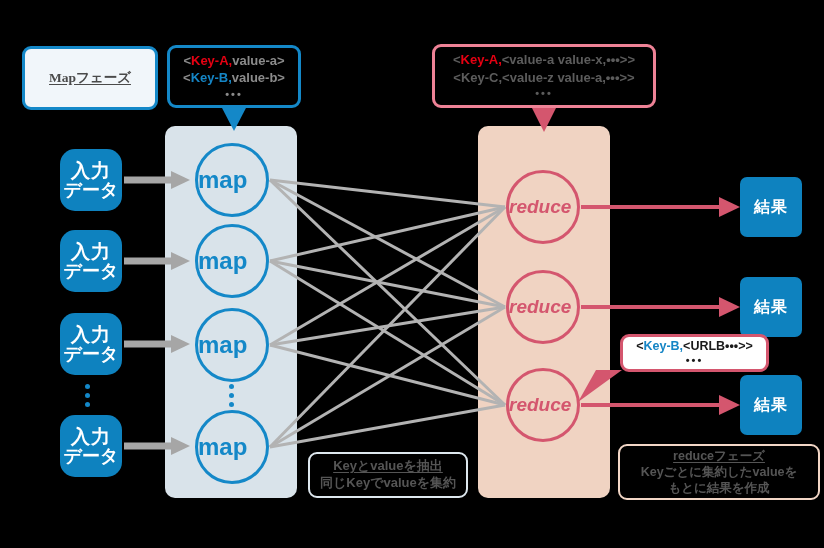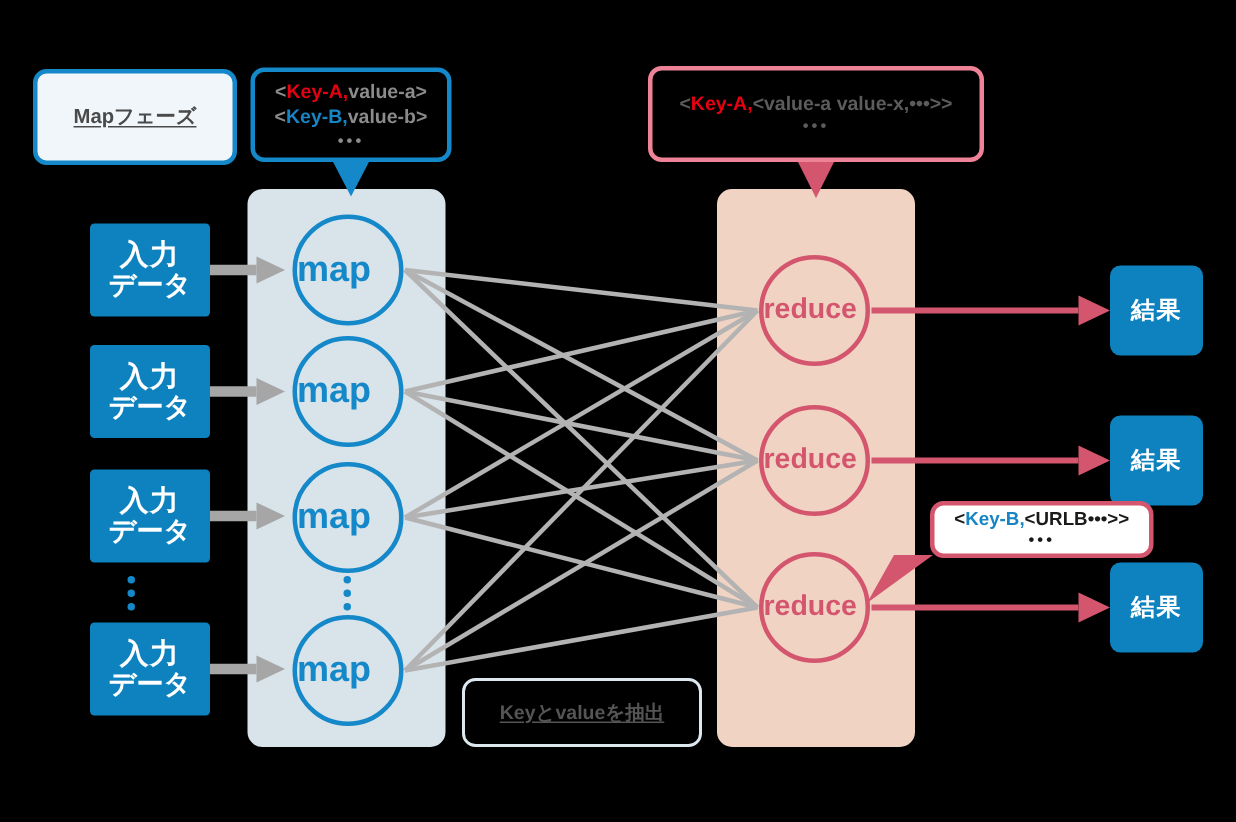--- a/index.html
+++ b/index.html
@@ -34,45 +34,45 @@
   .link{stroke:#b3b3b3;stroke-width:3;}
   .in-arrow-shaft{stroke:var(--gray-arrow);stroke-width:7;}
   .in-arrow-head{fill:var(--gray-arrow);}
   .out-arrow-shaft{stroke:var(--pink);stroke-width:4;}
   .out-arrow-head{fill:var(--pink);}
   .tri-blue{fill:var(--blue-border);}
   .tri-pink{fill:var(--pink);}
 
   
   .node{position:absolute;z-index:3;display:flex;flex-direction:column;align-items:center;justify-content:center;font-weight:bold;text-align:center;}
-  .input-node{left:60px;width:80px;height:62px;background:var(--blue);border-radius:3px;color:var(--white-text);line-height:1.05;}
+  .input-node{left:60px;width:62px;height:62px;background:var(--blue);border-radius:15px;color:var(--white-text);line-height:1.05;}
   .input-node .big{font-size:19px;letter-spacing:1px;}
   .input-node .small{font-size:18px;}
   .result-node{left:740px;width:62px;height:60px;background:var(--blue);border-radius:7px;color:var(--white-text);font-size:16px;letter-spacing:1px;}
   .circle{position:absolute;z-index:3;width:74px;height:74px;border-radius:50%;display:flex;align-items:center;justify-content:flex-start;font-weight:bold;}
   .map-circle{left:195px;background:var(--map-column-bg);border:3px solid var(--blue-border);color:var(--blue-border);font-size:24px;}
-  .reduce-circle{left:506px;background:var(--reduce-column-bg);border:3px solid var(--pink);color:var(--pink);font-size:19px;}
+  .reduce-circle{left:506px;background:var(--reduce-column-bg);border:3px solid var(--pink);color:var(--pink);font-size:19px;font-style:italic;}
 
   
   .v-dots{position:absolute;z-index:3;display:flex;flex-direction:column;gap:4px;align-items:center;}
   .v-dots i{display:block;width:5px;height:5px;border-radius:50%;background:var(--blue-border);}
 
   
   .callout{position:absolute;z-index:4;display:flex;flex-direction:column;align-items:center;justify-content:center;font-weight:bold;font-size:13px;line-height:1.35;border-radius:9px;text-align:center;white-space:nowrap;}
   .callout-map{left:167px;top:45px;width:134px;height:63px;background:var(--background);border:3px solid var(--blue-border);color:var(--callout-gray-1);}
   .callout-shuffle{left:432px;top:44px;width:224px;height:64px;background:var(--background);border:3px solid var(--pink-border);color:var(--callout-gray-2);text-align:right;}
   .callout-result{left:620px;top:334px;width:149px;height:38px;background:#ffffff;border:3px solid var(--pink);color:#1a1a1a;font-size:12.5px;line-height:1.15;}
   .t-red{color:var(--key-red);}
   .t-blue{color:var(--key-blue);}
   .dots-line{letter-spacing:2px;font-size:11px;}
 
   
   .phase{position:absolute;z-index:4;display:flex;flex-direction:column;align-items:center;justify-content:center;font-weight:bold;text-align:center;border-radius:9px;line-height:1.3;white-space:nowrap;}
   .phase .title{text-decoration:underline;text-underline-offset:2px;}
-  .phase-map{left:22px;top:46px;width:136px;height:64px;background:#f1f6fa;border:3px solid var(--blue-border);color:var(--label-dark-text);font-size:13.5px;}
+  .phase-map{left:22px;top:46px;width:136px;height:64px;background:#f1f6fa;border:3px solid var(--blue-border);color:var(--label-dark-text);font-size:13.5px;font-family:Liberation Serif, serif;}
   .phase-shuffle{left:308px;top:452px;width:160px;height:46px;background:var(--background);border:2px solid #dde7ee;color:var(--label-dim-text);font-size:13px;}
   .phase-reduce{left:618px;top:444px;width:202px;height:56px;background:var(--background);border:2px solid #f2d6c6;color:var(--label-dim-text);font-size:12.5px;}
 </style>
 </head>
 <body>
 
 <div class="stage">
 
   <div class="col map-col"></div>
   <div class="col reduce-col"></div>
@@ -191,30 +191,37 @@
     </div>
 
   <div class="callout callout-map">
     <div><span>&lt;</span><span class="t-red">Key-A,</span><span>value-a&gt;</span></div>
     <div><span>&lt;</span><span class="t-blue">Key-B,</span><span>value-b&gt;</span></div>
     <div class="dots-line">•••</div>
   </div>
 
   <div class="callout callout-shuffle">
     <div><span>&lt;</span><span class="t-red">Key-A,</span><span>&lt;value-a value-x,•••&gt;&gt;</span></div>
+    <div>&lt;Key-C,&lt;value-z value-a,•••&gt;&gt;</div>
     <div class="dots-line">•••</div>
   </div>
 
   <div class="callout callout-result">
     <div><span>&lt;</span><span class="t-blue">Key-B,</span><span>&lt;URLB•••&gt;&gt;</span></div>
     <div class="dots-line">•••</div>
   </div>
 
   <div class="phase phase-map">
     <span class="title">Mapフェーズ</span>
   </div>
 
   <div class="phase phase-shuffle">
     <span class="title">Keyとvalueを抽出</span>
-  </div>
-
+    <span>同じKeyでvalueを集約</span>
+  </div>
+
+  <div class="phase phase-reduce">
+    <span class="title">reduceフェーズ</span>
+    <span>Keyごとに集約したvalueを</span>
+    <span>もとに結果を作成</span>
+  </div>
 
 </div>
 
 </body></html>

